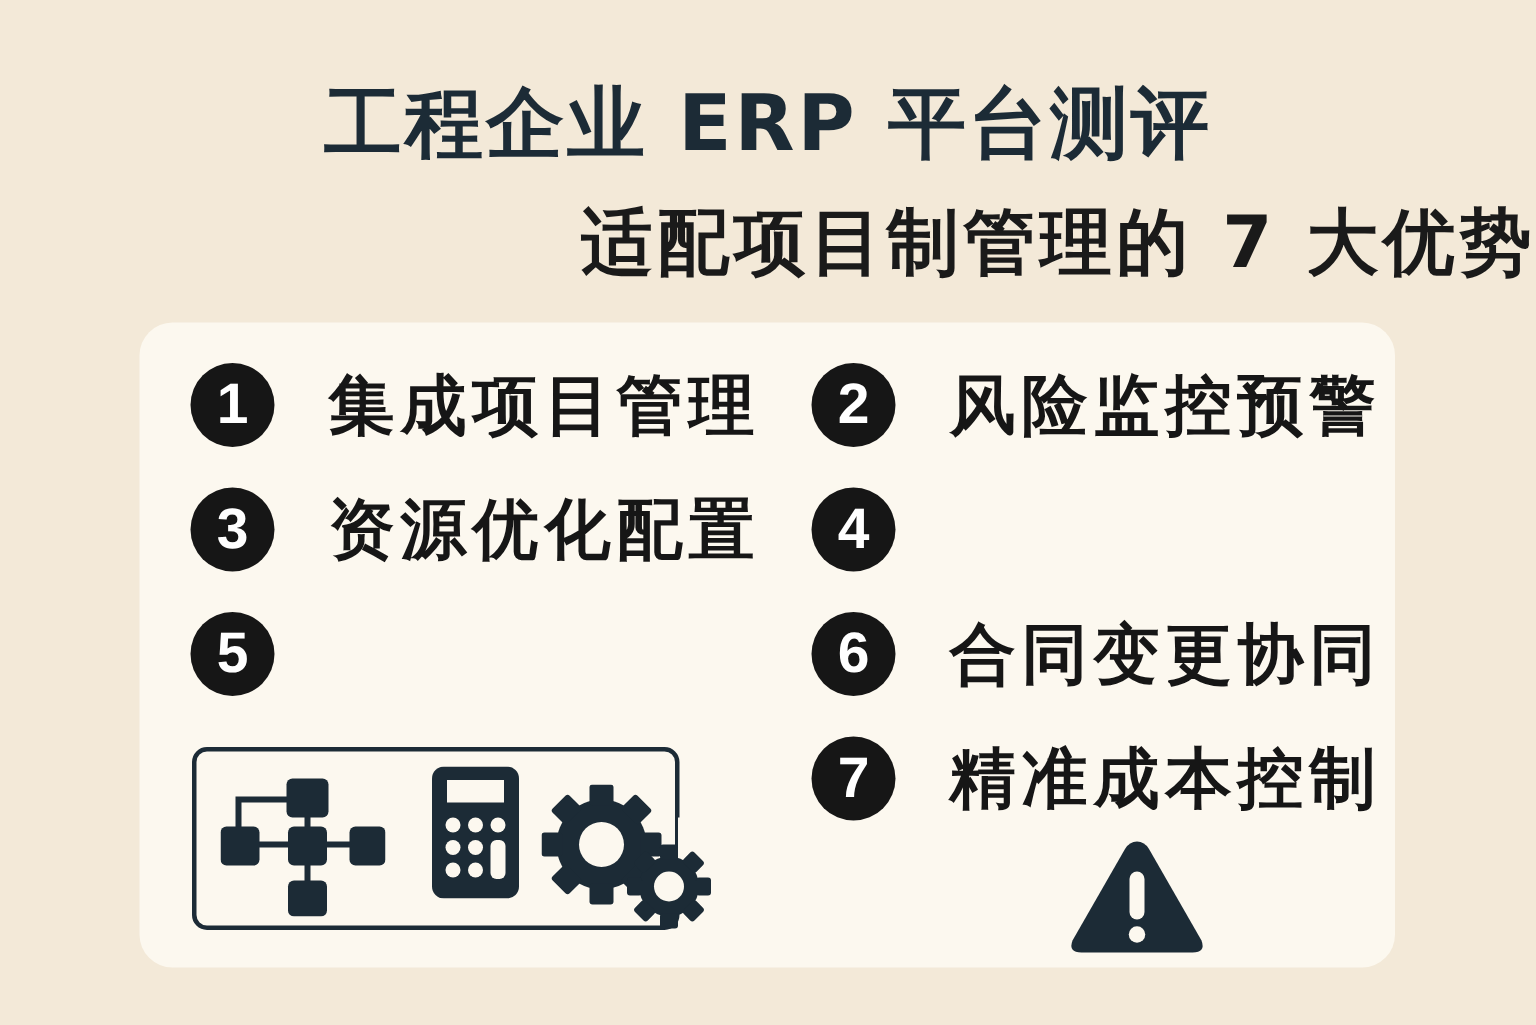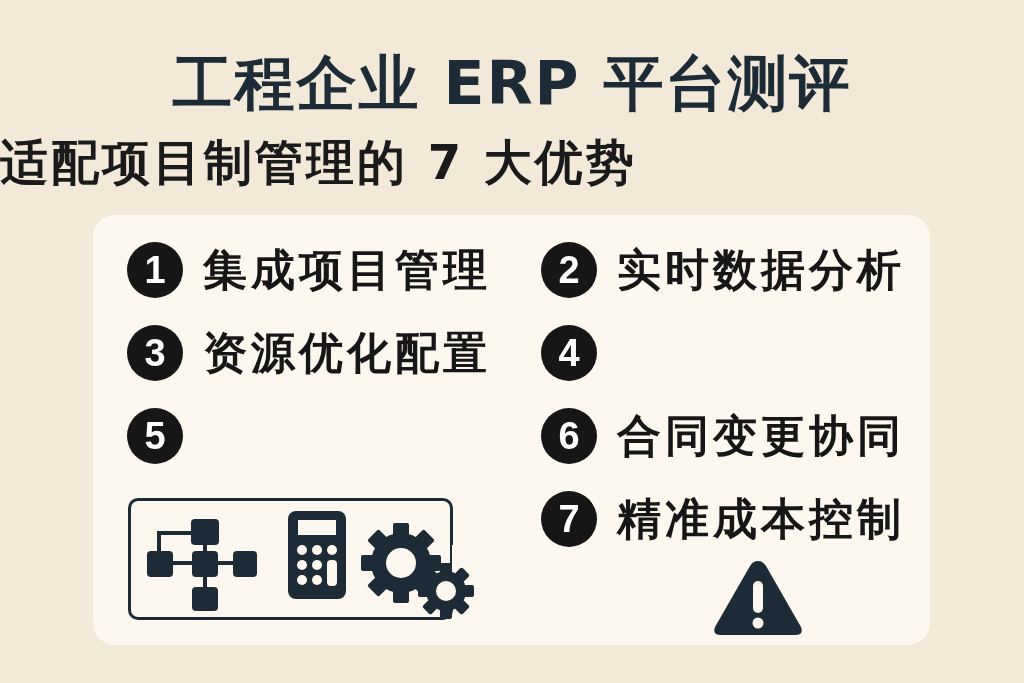--- a/index.html
+++ b/index.html
@@ -4,44 +4,44 @@
 <style>
   html, body { margin: 0; padding: 0; }
   body {
     width: 1024px; height: 683px; overflow: hidden;
     background: #f3e9d8;
     font-family: "DejaVu Sans", "Liberation Sans", sans-serif;
     position: relative;
   }
   .title {
     position: absolute; left: 0; top: 38px; width: 1024px;
-    text-align: center; font-size: 60px; font-weight: bold;
+    text-align: center; font-size: 52px; font-weight: bold;
     color: #1c2b36; letter-spacing: 2px; line-height: 90px;
   }
   .subtitle {
     position: absolute; left: 0; top: 130px; width: 1024px;
-    text-align: left; font-size: 48px; font-weight: bold;
+    text-align: right; font-size: 48px; font-weight: bold;
     color: #1a1a1a; letter-spacing: 3px; line-height: 64px;
   }
   .card {
     position: absolute; left: 93px; top: 215px; width: 837px; height: 430px;
     background: #fcf8ef; border-radius: 22px;
   }
   .item {
     position: absolute; display: flex; align-items: center; height: 60px;
   }
   .num {
     width: 56px; height: 56px; border-radius: 50%;
     background: #161616; color: #ffffff;
     font-size: 38px; font-weight: bold;
     display: flex; align-items: center; justify-content: center;
     flex-shrink: 0; font-family: "Liberation Sans", sans-serif;
   }
   .label {
-    margin-left: 20px; font-size: 44px; font-weight: bold; color: #161616;
+    margin-left: 36px; font-size: 44px; font-weight: bold; color: #161616;
     letter-spacing: 4px; white-space: nowrap;
   }
   .icon-box {
     position: absolute; left: 35px; top: 283px; width: 325px; height: 122px;
     border: 3px solid #1c2b36; border-radius: 10px; box-sizing: border-box;
   }
   .icon-box-gap {
     position: absolute; left: 359px; top: 330px; width: 6px; height: 60px;
     background: #fcf8ef;
   }
@@ -62,21 +62,21 @@
   <div class="item" style="left:34px; top:108px;">
     <div class="num">3</div>
     <div class="label">资源优化配置</div>
   </div>
   <div class="item" style="left:34px; top:191px;">
     <div class="num">5</div>
   </div>
 
   <div class="item" style="left:448px; top:25px;">
     <div class="num">2</div>
-    <div class="label">实时数据分析</div>
+    <div class="label">风险监控预警</div>
   </div>
   <div class="item" style="left:448px; top:108px;">
     <div class="num">4</div>
   </div>
   <div class="item" style="left:448px; top:191px;">
     <div class="num">6</div>
     <div class="label">合同变更协同</div>
   </div>
   <div class="item" style="left:448px; top:274px;">
     <div class="num">7</div>

